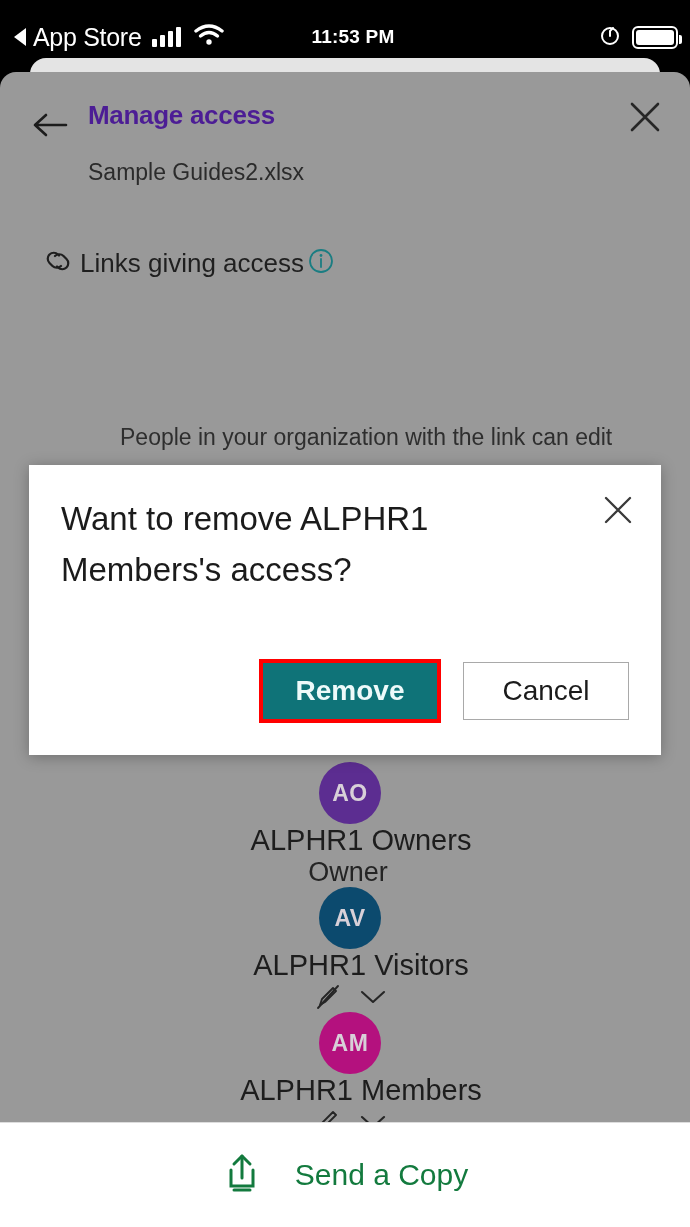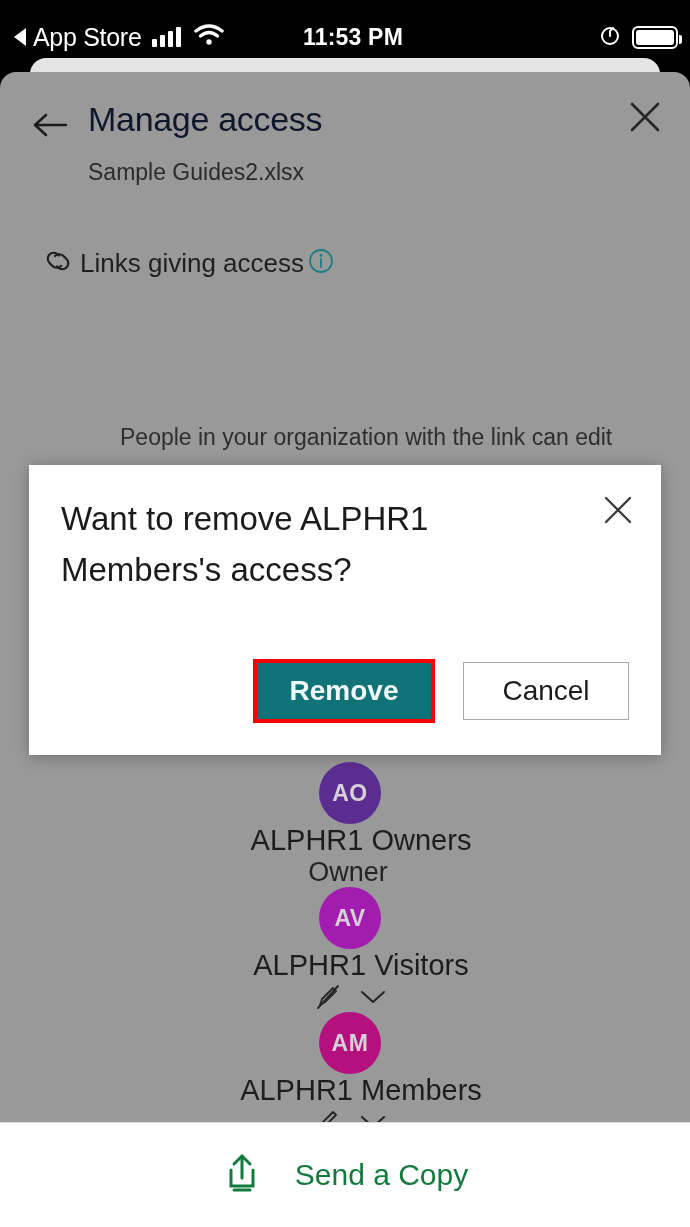--- a/index.html
+++ b/index.html
@@ -24,21 +24,21 @@
   .sb-appname { font-size:25px; letter-spacing:-0.3px; }
   .sb-bars { display:flex; align-items:flex-end; gap:3px; height:20px; margin-left:4px; }
   .sb-bars i { display:block; width:5px; background:#fff; border-radius:1px; }
   .sb-bars i:nth-child(1){height:8px;}
   .sb-bars i:nth-child(2){height:12px;}
   .sb-bars i:nth-child(3){height:16px;}
   .sb-bars i:nth-child(4){height:20px;}
   .sb-wifi { margin-left:6px; display:block; }
   .sb-time {
     position:absolute; left:16px; right:0; text-align:center;
-    font-size:23px; font-weight:700; letter-spacing:0.2px;
+    font-size:19px; font-weight:700; letter-spacing:0.2px;
   }
   .sb-right { position:absolute; right:12px; display:flex; align-items:center; gap:10px; }
   .sb-battery {
     width:46px; height:23px; border:2.5px solid #fff; border-radius:6px;
     position:relative; display:flex; align-items:center; padding:2px;
   }
   .sb-battery::after {
     content:""; position:absolute; right:-6px; top:7px; width:3px; height:9px;
     background:#fff; border-radius:0 2px 2px 0;
   }
@@ -56,21 +56,21 @@
     background:#999999; border-radius:16px 16px 0 0; overflow:hidden;
   }
 
   
   .hdr { position:relative; height:150px; }
   .back-arrow {
     position:absolute; left:30px; top:38px; width:40px; height:30px;
   }
   .hdr-title {
     position:absolute; left:88px; top:28px;
-    font-size:34px; font-weight:400; color:#0f172a; letter-spacing:-0.3px;
+    font-size:26px; font-weight:700; color:#4c1d95; letter-spacing:-0.3px;
   }
   .hdr-sub {
     position:absolute; left:88px; top:87px;
     font-size:23px; color:#2b2b2b;
   }
   .hdr-close { position:absolute; right:28px; top:28px; width:34px; height:34px; }
 
   
   .links-row {
     position:absolute; top:175px; left:42px;
@@ -137,21 +137,21 @@
     position:absolute; left:29px; top:465px; width:632px; height:290px;
     background:#fff; box-shadow:0 2px 14px rgba(0,0,0,0.28);
   }
   .dlg-title {
     position:absolute; left:32px; top:28px; width:500px;
     font-size:33px; line-height:1.55; color:#1b1b1b; font-weight:400;
   }
   .dlg-close { position:absolute; right:27px; top:29px; width:32px; height:32px; }
   .dlg-actions {
     position:absolute; right:32px; bottom:32px;
-    display:flex; align-items:center; gap:28px;
+    display:flex; align-items:center; gap:22px;
   }
   .btn-remove-wrap { border:4px solid #ff0000; padding:0; line-height:0; }
   .btn-remove {
     display:flex; align-items:center; justify-content:center;
     width:174px; height:56px; background:#0f7378; color:#eefafa;
     font-size:28px; font-weight:600; border:none;
     font-family:"Liberation Sans", sans-serif;
   }
   .btn-cancel {
     display:flex; align-items:center; justify-content:center;
@@ -235,21 +235,21 @@
 
     <div class="link-desc">People in your organization with the link can edit</div>
 
     <div class="person-row" style="top:690px">
       <span class="avatar" style="background:#5c2d91">AO</span>
       <span class="person-name">ALPHR1 Owners</span>
       <span class="person-role">Owner</span>
     </div>
 
     <div class="person-row" style="top:815px">
-      <span class="avatar" style="background:#a21caf">AV</span>
+      <span class="avatar" style="background:#0c4a6e">AV</span>
       <span class="person-name">ALPHR1 Visitors</span>
       <span class="person-actions">
         <span>
           <svg width="30" height="30" viewBox="0 0 30 30">
             <path d="M8 23 L10 17 L21 6 L24 9 L13 20 Z" stroke="#262626" stroke-width="1.9" fill="none" stroke-linejoin="round"></path>
             <path d="M6 26 L26 4" stroke="#262626" stroke-width="1.9" stroke-linecap="round"></path>
           </svg>
         </span>
         <span>
           <svg width="30" height="20" viewBox="0 0 30 20">

